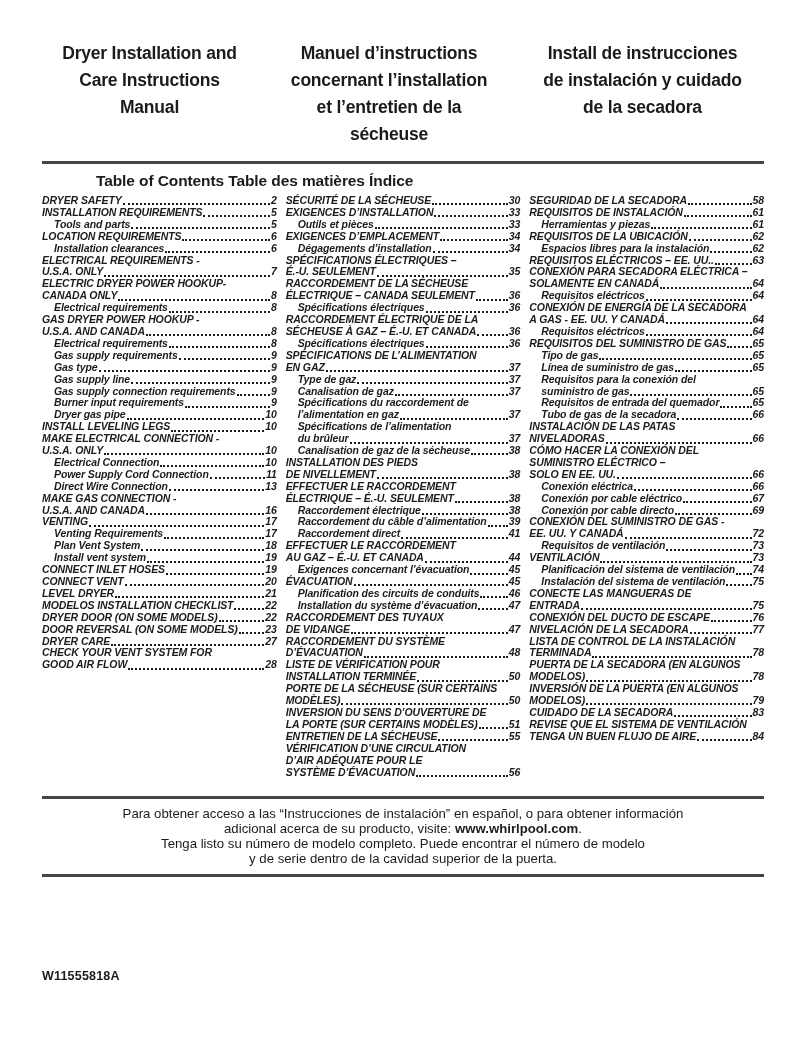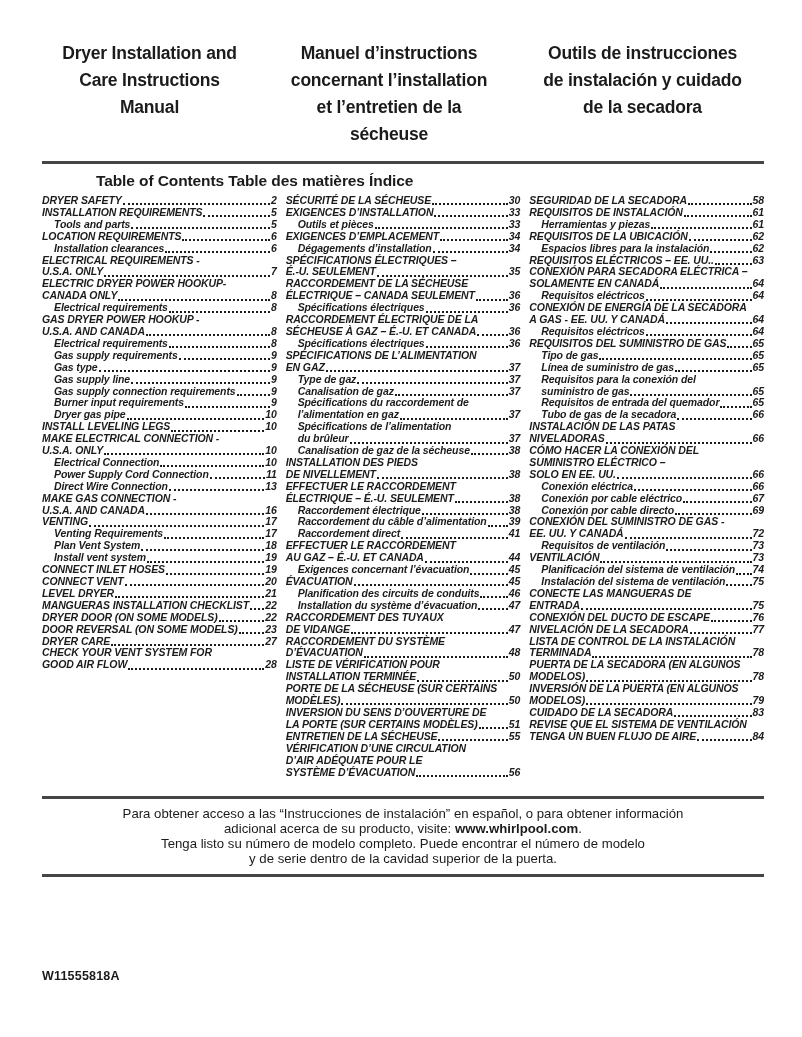--- a/index.html
+++ b/index.html
@@ -53,21 +53,21 @@
         <div>Care Instructions</div>
         <div>Manual</div>
       </div>
     <div>
         <div>Manuel d’instructions</div>
         <div>concernant l’installation</div>
         <div>et l’entretien de la</div>
         <div>sécheuse</div>
       </div>
     <div>
-        <div>Outils de instrucciones</div>
+        <div>Install de instrucciones</div>
         <div>de instalación y cuidado</div>
         <div>de la secadora</div>
       </div>
   </header>
 
   <div class="rule rule-top"></div>
 
   <h2 class="toc-heading">Table of Contents Table des matières Índice</h2>
 
   <div class="toc">
@@ -275,21 +275,21 @@
         </div>
         <div class="toc-entry">
           <div class="toc-row">
             <span class="toc-text">LEVEL DRYER</span>
             <span class="dots"></span>
             <span class="pg">21</span>
           </div>
         </div>
         <div class="toc-entry">
           <div class="toc-row">
-            <span class="toc-text">MANGUERAS INSTALLATION CHECKLIST</span>
+            <span class="toc-text">MODELOS INSTALLATION CHECKLIST</span>
             <span class="dots"></span>
             <span class="pg">22</span>
           </div>
         </div>
         <div class="toc-entry">
           <div class="toc-row">
             <span class="toc-text">DRYER DOOR (ON SOME MODELS)</span>
             <span class="dots"></span>
             <span class="pg">22</span>
           </div>

